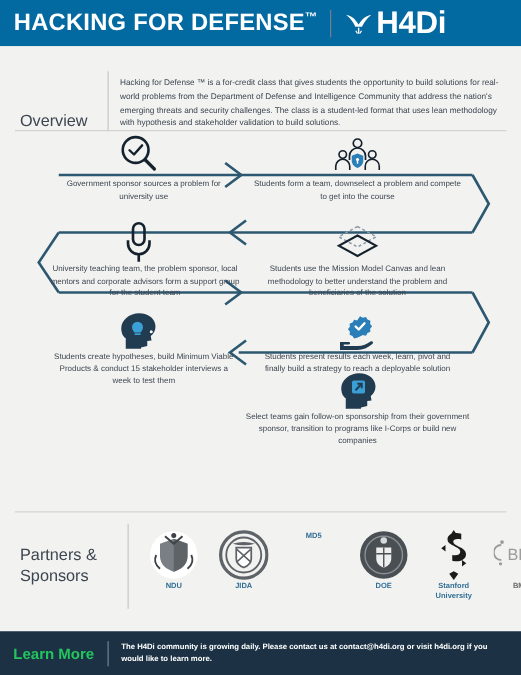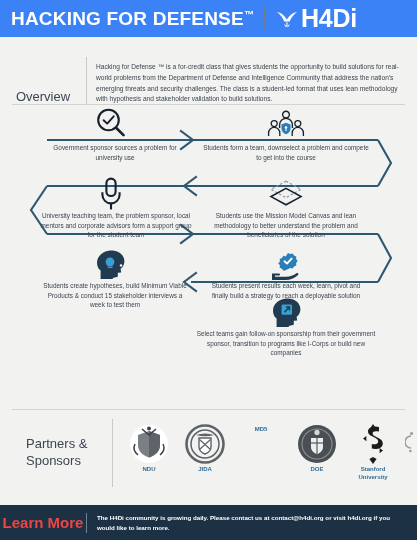--- a/index.html
+++ b/index.html
@@ -7,21 +7,21 @@
     width:417px;height:540px;
     background:#ffffff;
     font-family:"Liberation Sans","DejaVu Sans",sans-serif;
     overflow:hidden;
   }
   .page{position:relative;width:417px;height:540px;background:#f2f2f0;}
 
   
   .header{
     position:absolute;left:0;top:0;width:417px;height:37px;
-    background:#3b82f6;
+    background:#0369a1;
     display:flex;align-items:center;
   }
   .header-title{
     color:#ffffff;font-size:19px;font-weight:bold;
     letter-spacing:.2px;margin-left:11px;
     font-family:"Liberation Sans","DejaVu Sans",sans-serif;
   }
   .header-tm{font-size:10px;vertical-align:super;font-weight:bold;}
   .header-divider{
     width:1px;height:22px;background:#6d8091;margin:0 11px 0 10px;
@@ -59,36 +59,36 @@
   .step{position:absolute;text-align:center;color:#3c4550;
         font-size:6.4px;line-height:1.52;}
   .step-icon{position:absolute;}
 
   
   .partners{
     position:absolute;left:0;top:410px;width:417px;height:85px;
     display:flex;align-items:center;
   }
   .partners .vrule{height:68px;margin-right:6px;}
-  .partners-label{text-align:left;padding-left:26px;width:86px;}
+  .partners-label{text-align:left;padding-left:16px;width:86px;}
   .logos{display:flex;align-items:flex-start;gap:8px;padding-left:6px;}
   .logo-item{width:48px;text-align:center;}
   .logo-mark{height:40px;display:flex;align-items:center;justify-content:center;}
   .logo-caption{
     font-size:6px;font-weight:bold;color:#2f6e96;margin-top:2px;line-height:1.25;
   }
   .logo-caption.grey{color:#6b6b6b;}
 
   
   .footer{
     position:absolute;left:0;top:505px;width:417px;height:35px;
     background:#1c3244;display:flex;align-items:center;
   }
   .footer-label{
-    color:#ef4444;font-size:15px;font-weight:bold;
+    color:#22c55e;font-size:12px;font-weight:bold;
     width:86px;text-align:center;flex:none;
   }
   .footer-rule{width:1px;height:20px;background:#6d8091;margin-right:10px;flex:none;}
   .footer-text{
     color:#ffffff;font-size:6.2px;font-weight:bold;line-height:1.6;padding-right:10px;
   }
 </style>
 </head>
 <body>
 

